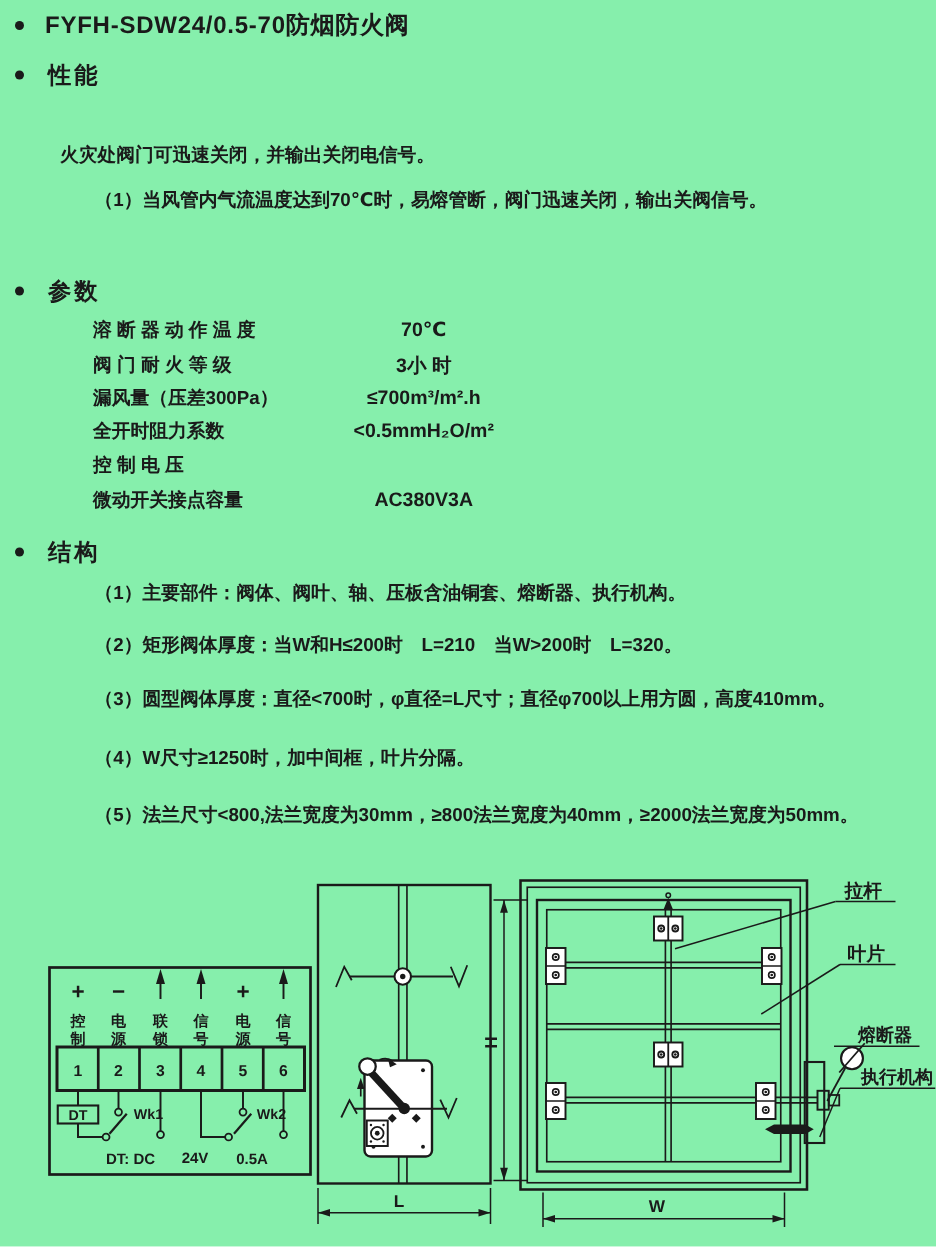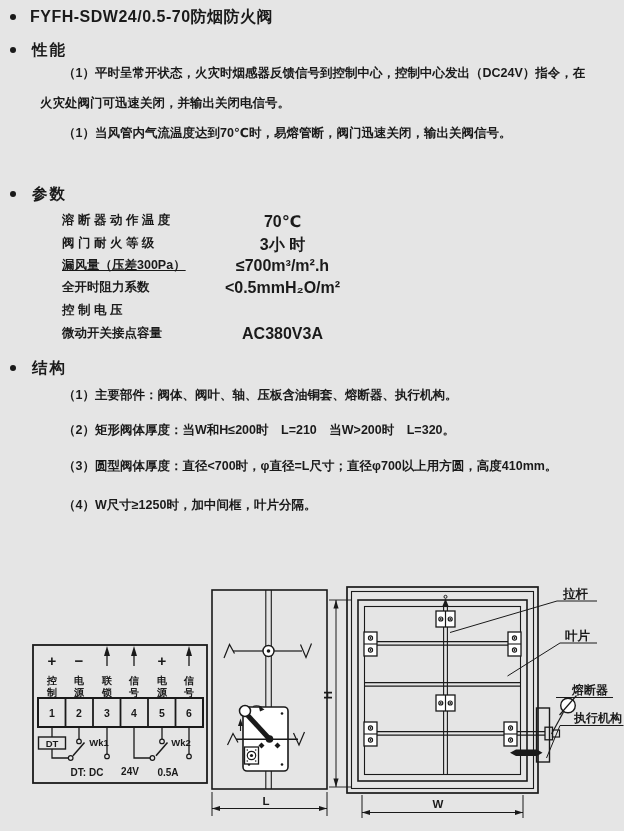--- a/index.html
+++ b/index.html
@@ -1,61 +1,61 @@
 <!DOCTYPE html>
 <html><head>
 <meta charset="utf-8">
 <style>
   html,body{margin:0;padding:0;background:#fff;}
-  .page{position:relative;width:624px;height:831px;background:#e5e5e5;overflow:hidden;
+  .page{position:relative;width:624px;height:831px;background:#86efac;overflow:hidden;
         font-family:"Liberation Sans","DejaVu Sans",sans-serif;font-weight:700;color:#1a1a1a;}
   .bullet{position:absolute;width:6px;height:6px;border-radius:50%;background:#1a1a1a;}
   .title{position:absolute;left:30px;top:7px;font-size:16px;letter-spacing:.5px;white-space:nowrap;}
   .heading{position:absolute;left:32px;font-size:15.5px;letter-spacing:2px;white-space:nowrap;}
   .body-line{position:absolute;font-size:12.5px;white-space:nowrap;}
   .param-label{position:absolute;left:62px;font-size:12.5px;white-space:nowrap;}
-  .param-value{position:absolute;left:195px;width:175px;text-align:center;font-size:16px;white-space:nowrap;}
+  .param-value{position:absolute;left:195px;width:175px;text-align:center;font-size:13px;white-space:nowrap;}
   svg.diagram{position:absolute;left:0;top:575px;}
   svg text{font-family:"Liberation Sans","DejaVu Sans",sans-serif;font-weight:700;fill:#1a1a1a;stroke:none;}
 </style>
 </head>
 <body>
 
 <div class="page">
 
   <span class="bullet" style="left:10px;top:14px;"></span>
   <div class="title">FYFH-SDW24/0.5-70防烟防火阀</div>
 
   <span class="bullet" style="left:10px;top:47px;"></span>
   <div class="heading" style="top:40px;">性能</div>
-  <div class="body-line" style="left:63px;top:65px;">（1）平时呈常开状态，火灾时烟感器反馈信号到控制中心，控制中心发出（DC24V）指令，在</div>
   <div class="body-line" style="left:40px;top:95px;">火灾处阀门可迅速关闭，并输出关闭电信号。</div>
   <div class="body-line" style="left:63px;top:125px;">（1）当风管内气流温度达到70℃时，易熔管断，阀门迅速关闭，输出关阀信号。</div>
 
   <span class="bullet" style="left:10px;top:191px;"></span>
   <div class="heading" style="top:184px;">参数</div>
 
   <div class="param-label" style="top:212px;">溶 断 器 动 作 温 度</div>
   <div class="param-value" style="top:212px;">70℃</div>
   <div class="param-label" style="top:235px;">阀 门 耐 火 等 级</div>
   <div class="param-value" style="top:235px;">3小 时</div>
-  <div class="param-label" style="top:257px;text-decoration:underline;">漏风量（压差300Pa）</div>
+  <div class="param-label" style="top:257px;">漏风量（压差300Pa）</div>
   <div class="param-value" style="top:257px;">≤700m³/m².h</div>
   <div class="param-label" style="top:279px;">全开时阻力系数</div>
   <div class="param-value" style="top:279px;">&lt;0.5mmH₂O/m²</div>
   <div class="param-label" style="top:302px;">控 制 电 压</div>
   <div class="param-label" style="top:325px;">微动开关接点容量</div>
   <div class="param-value" style="top:325px;">AC380V3A</div>
 
   <span class="bullet" style="left:10px;top:365px;"></span>
   <div class="heading" style="top:358px;">结构</div>
   <div class="body-line" style="left:63px;top:387px;">（1）主要部件：阀体、阀叶、轴、压板含油铜套、熔断器、执行机构。</div>
   <div class="body-line" style="left:63px;top:422px;">（2）矩形阀体厚度：当W和H≤200时　L=210　当W&gt;200时　L=320。</div>
   <div class="body-line" style="left:63px;top:458px;">（3）圆型阀体厚度：直径&lt;700时，φ直径=L尺寸；直径φ700以上用方圆，高度410mm。</div>
   <div class="body-line" style="left:63px;top:497px;">（4）W尺寸≥1250时，加中间框，叶片分隔。</div>
+  <div class="body-line" style="left:63px;top:535px;">（5）法兰尺寸&lt;800,法兰宽度为30mm，≥800法兰宽度为40mm，≥2000法兰宽度为50mm。</div>
 
   <svg class="diagram" width="624" height="256" viewBox="0 0 624 256">
 
     <g stroke="#1a1a1a" fill="none" stroke-width="1.3">
       <rect x="33" y="70" width="174" height="138" stroke-width="1.8"></rect>
 
       <text x="52" y="91" font-size="15" text-anchor="middle">+</text>
       <text x="79" y="91" font-size="15" text-anchor="middle">−</text>
       <g>
         <line x1="107" y1="91" x2="107" y2="76"></line>

